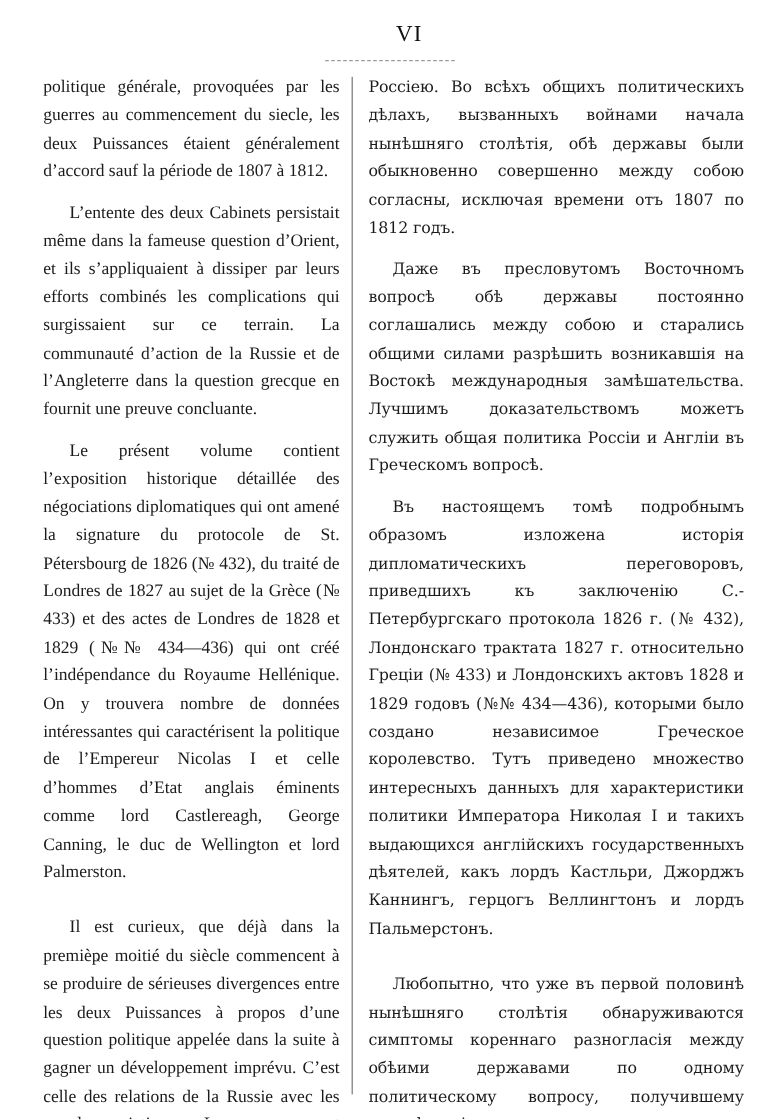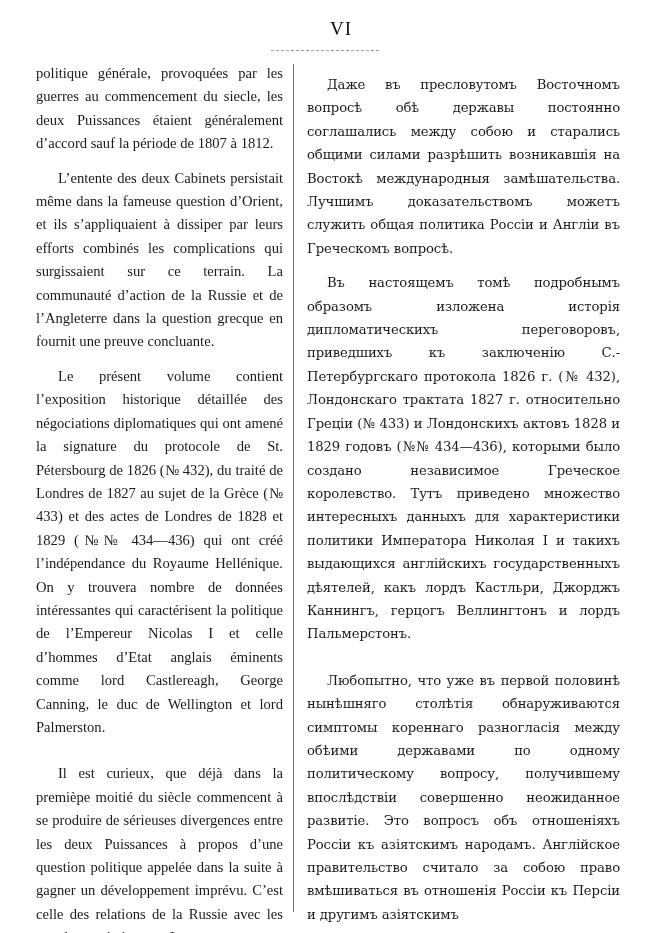--- a/index.html
+++ b/index.html
@@ -110,20 +110,21 @@
       <p>L’entente des deux Cabinets persistait même dans la fameuse question d’Orient, et ils s’appliquaient à dissiper par leurs efforts combinés les complications qui surgissaient sur ce terrain. La communauté d’action de la Russie et de l’Angleterre dans la question grecque en fournit une preuve concluante.</p>
       <div class="gap"></div>
       <p>Le présent volume contient l’exposition historique détaillée des négociations diplomatiques qui ont amené la signature du protocole de St. Pétersbourg de 1826 (№ 432), du traité de Londres de 1827 au sujet de la Grèce (№ 433) et des actes de Londres de 1828 et 1829 (№№ 434—436) qui ont créé l’indépendance du Royaume Hellénique. On y trouvera nombre de données intéressantes qui caractérisent la politique de l’Empereur Nicolas I et celle d’hommes d’Etat anglais éminents comme lord Castlereagh, George Canning, le duc de Wellington et lord Palmerston.</p>
       <div class="gap-big"></div>
       <p>Il est curieux, que déjà dans la premièҏe moitié du siècle commencent à se produire de sérieuses divergences entre les deux Puissances à propos d’une question politique appelée dans la suite à gagner un développement imprévu. C’est celle des relations de la Russie avec les peuples asiatiques. Le gouvernement anglais se considérait en droit d’intervenir dans les relations de la Russie avec la Perse et avec d’au-</p>
     </div>
 
     <div class="col-divider"></div>
 
     <div class="col col-right ru">
+      <p class="noindent">Россіею. Во всѣхъ общихъ политическихъ дѣлахъ, вызванныхъ войнами начала нынѣшняго столѣтія, обѣ державы были обыкновенно совершенно между собою согласны, исключая времени отъ 1807 по 1812 годъ.</p>
       <div class="gap"></div>
       <p>Даже въ пресловутомъ Восточномъ вопросѣ обѣ державы постоянно соглашались между собою и старались общими силами разрѣшить возникавшія на Востокѣ международныя замѣшательства. Лучшимъ доказательствомъ можетъ служить общая политика Россіи и Англіи въ Греческомъ вопросѣ.</p>
       <div class="gap"></div>
       <p>Въ настоящемъ томѣ подробнымъ образомъ изложена исторія дипломатическихъ переговоровъ, приведшихъ къ заключенію С.-Петербургскаго протокола 1826 г. (№ 432), Лондонскаго трактата 1827 г. относительно Греціи (№ 433) и Лондонскихъ актовъ 1828 и 1829 годовъ (№№ 434—436), которыми было создано независимое Греческое королевство. Тутъ приведено множество интересныхъ данныхъ для характеристики политики Императора Николая I и такихъ выдающихся англійскихъ государственныхъ дѣятелей, какъ лордъ Кастльри, Джорджъ Каннингъ, герцогъ Веллингтонъ и лордъ Пальмерстонъ.</p>
       <div class="gap-big"></div>
       <p>Любопытно, что уже въ первой половинѣ нынѣшняго столѣтія обнаруживаются симптомы кореннаго разногласія между обѣими державами по одному политическому вопросу, получившему впослѣдствіи совершенно неожиданное развитіе. Это вопросъ объ отношеніяхъ Россіи къ азіятскимъ народамъ. Англійское правительство считало за собою право вмѣшиваться въ отношенія Россіи къ Персіи и другимъ азіятскимъ</p>
     </div>
 
   </div>
 </div>

